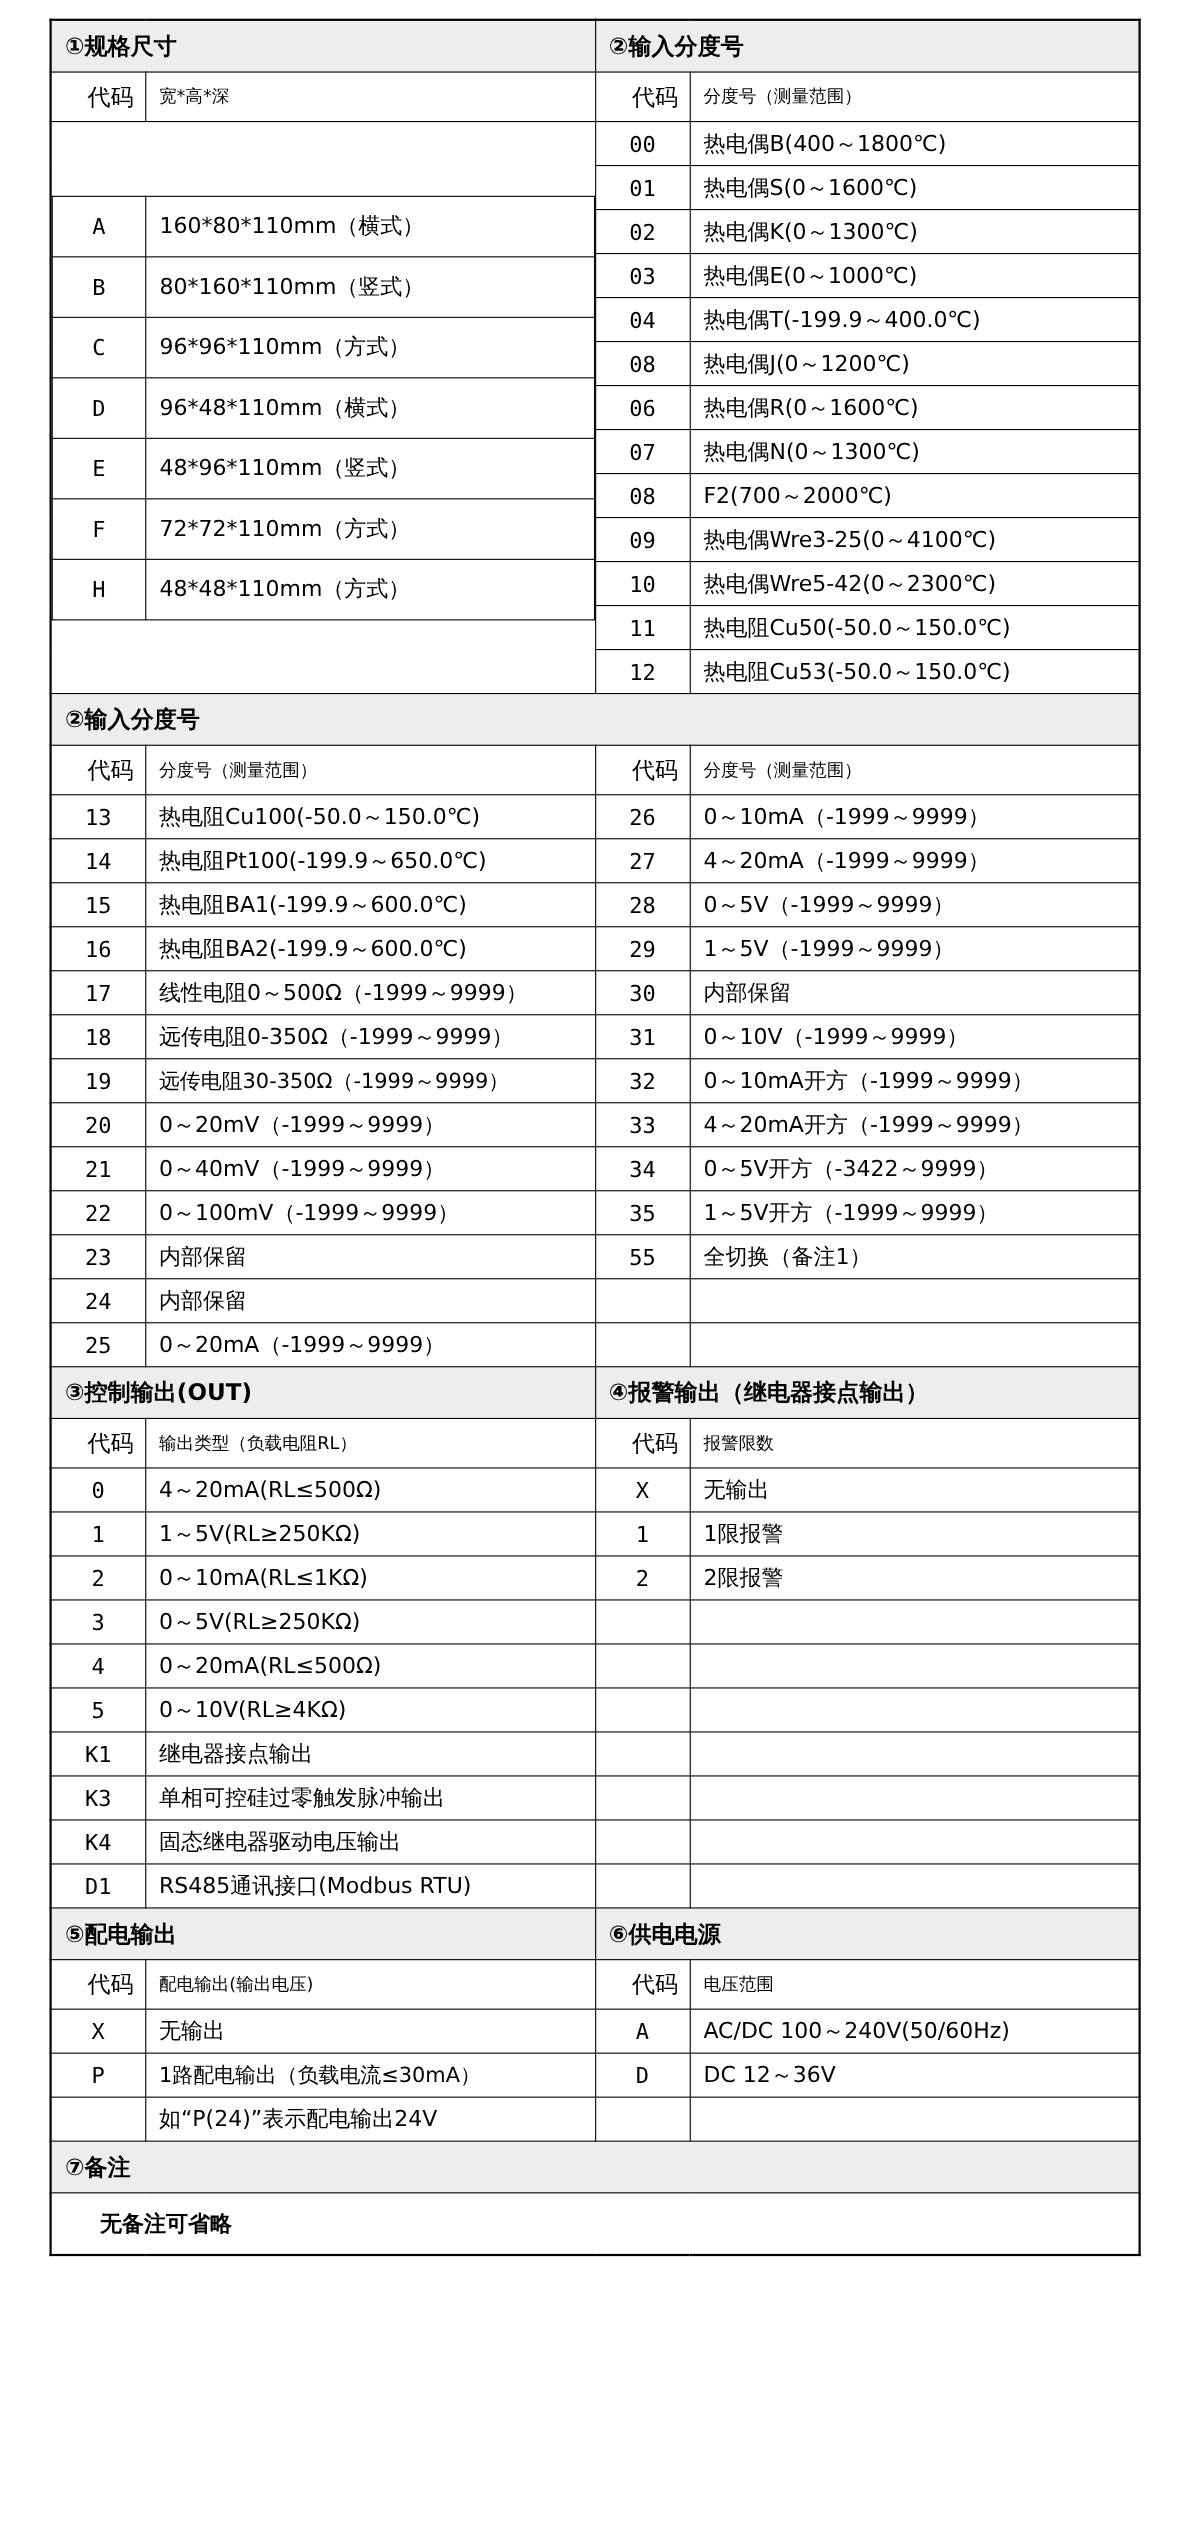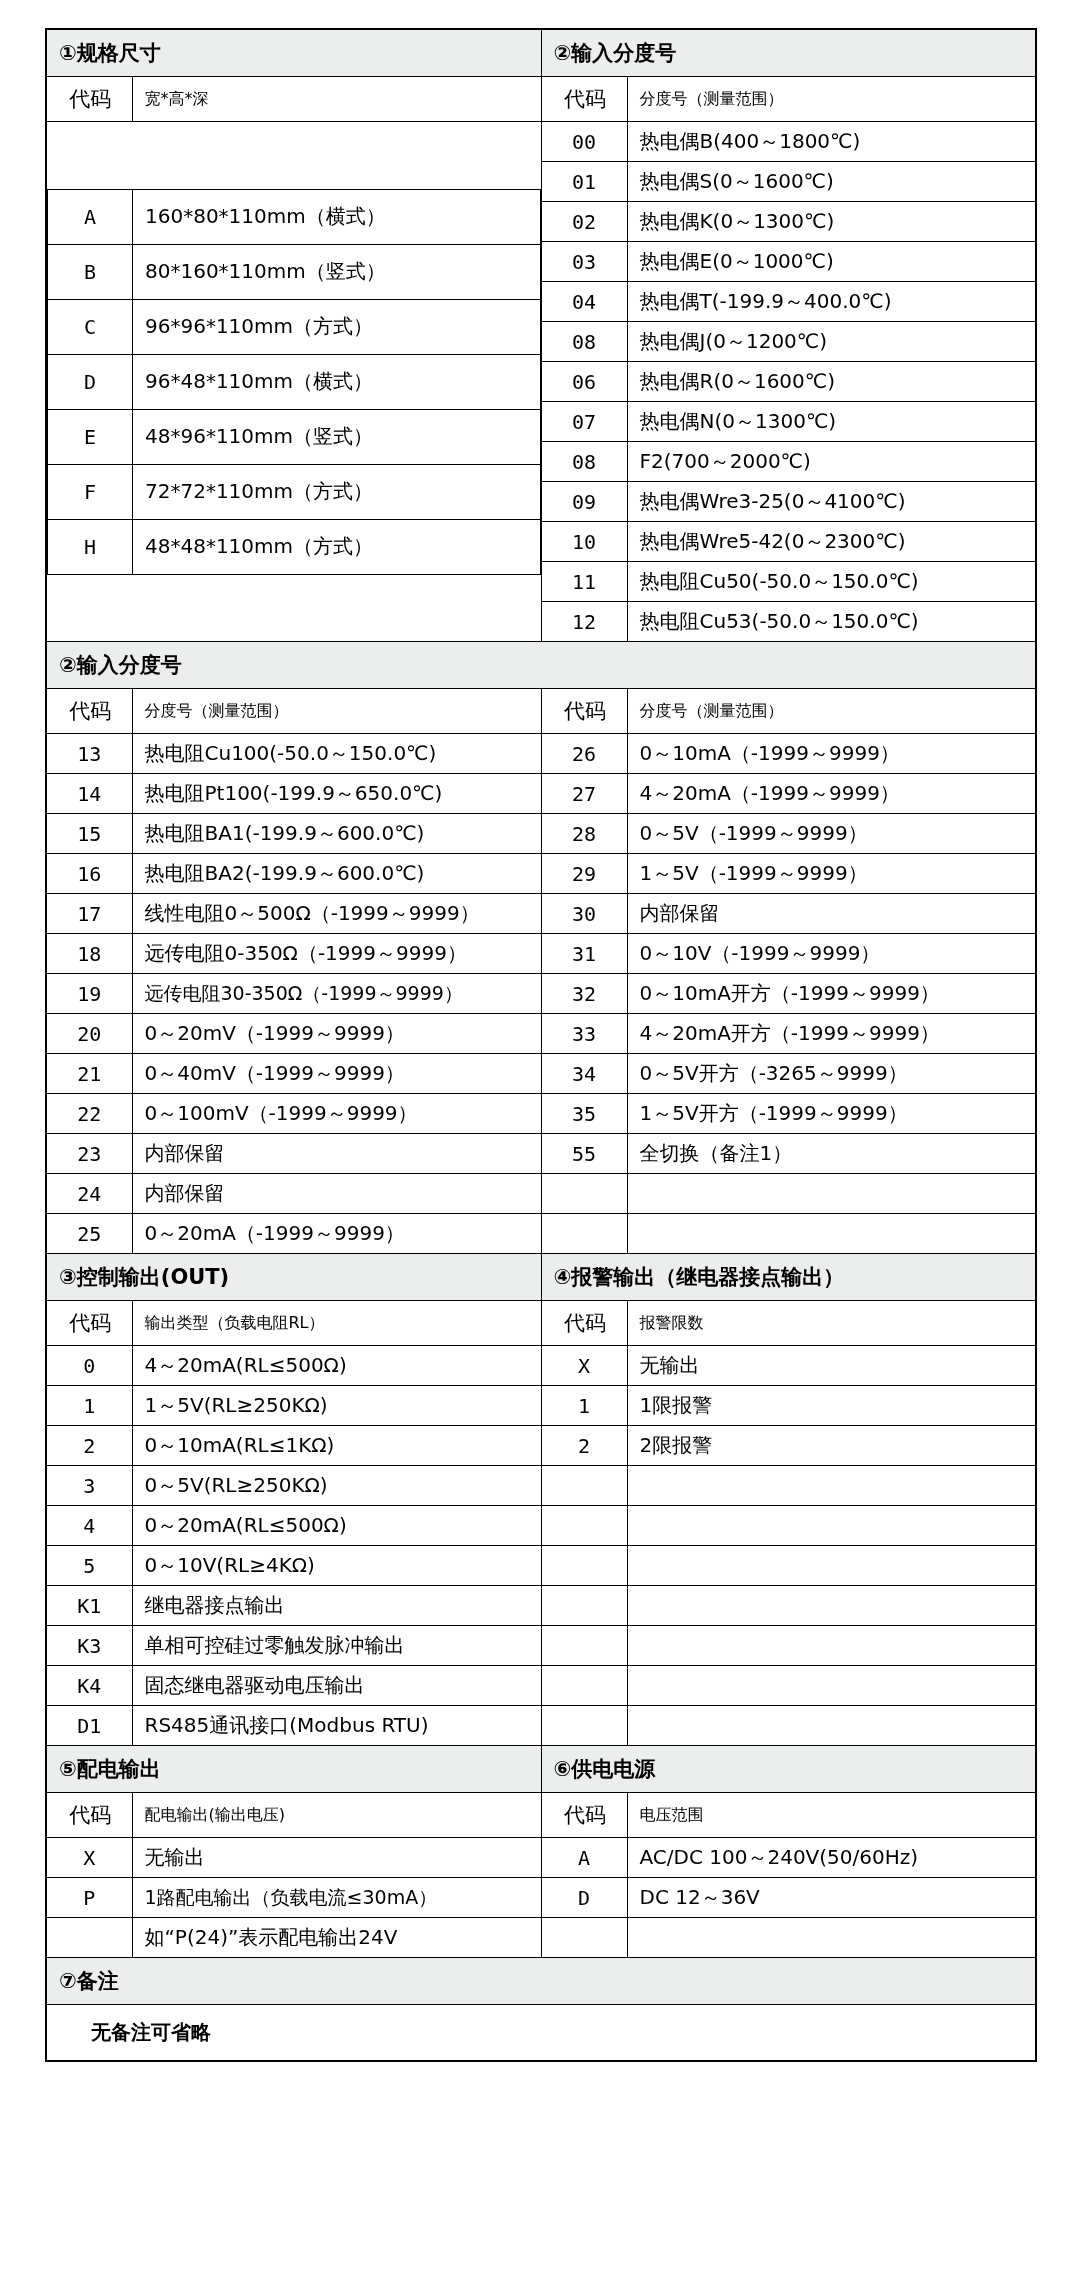--- a/index.html
+++ b/index.html
@@ -9,21 +9,21 @@
   }
   body {
     width: 1080px;
     min-height: 2295px;
     font-family: "DejaVu Sans", "Liberation Sans", sans-serif;
     color: #000000;
   }
   .page {
     width: 1080px;
     box-sizing: border-box;
-    padding: 28px 45px 20px 45px;
+    padding: 17px 45px 20px 45px;
   }
   table.spec {
     border-collapse: collapse;
     width: 990px;
     table-layout: fixed;
     border: 2px solid #000;
   }
   table.spec td {
     border: 1px solid #000;
     padding: 0;
@@ -43,21 +43,21 @@
     padding: 8px 10px 8px 12px !important;
     font-weight: normal;
   }
   .code {
     text-align: center;
     font-size: 20px;
     padding: 6px 2px 6px 2px !important;
     font-family: "DejaVu Sans Mono", "Liberation Mono", monospace;
   }
   .codehead {
-    text-align: center;
+    text-align: right;
     font-size: 21px;
     padding: 8px 10px 8px 12px !important;
   }
   .desc {
     text-align: left;
     font-size: 20px;
     padding: 6px 6px 6px 12px !important;
     white-space: nowrap;
   }
   .inner {
@@ -249,21 +249,21 @@
   <tr>
     <td class="code">20</td>
     <td class="desc">0～20mV（-1999～9999）</td>
     <td class="code">33</td>
     <td class="desc">4～20mA开方（-1999～9999）</td>
   </tr>
   <tr>
     <td class="code">21</td>
     <td class="desc">0～40mV（-1999～9999）</td>
     <td class="code">34</td>
-    <td class="desc">0～5V开方（-3265～9999）</td>
+    <td class="desc">0～5V开方（-3422～9999）</td>
   </tr>
   <tr>
     <td class="code">22</td>
     <td class="desc">0～100mV（-1999～9999）</td>
     <td class="code">35</td>
     <td class="desc">1～5V开方（-1999～9999）</td>
   </tr>
   <tr>
     <td class="code">23</td>
     <td class="desc">内部保留</td>

